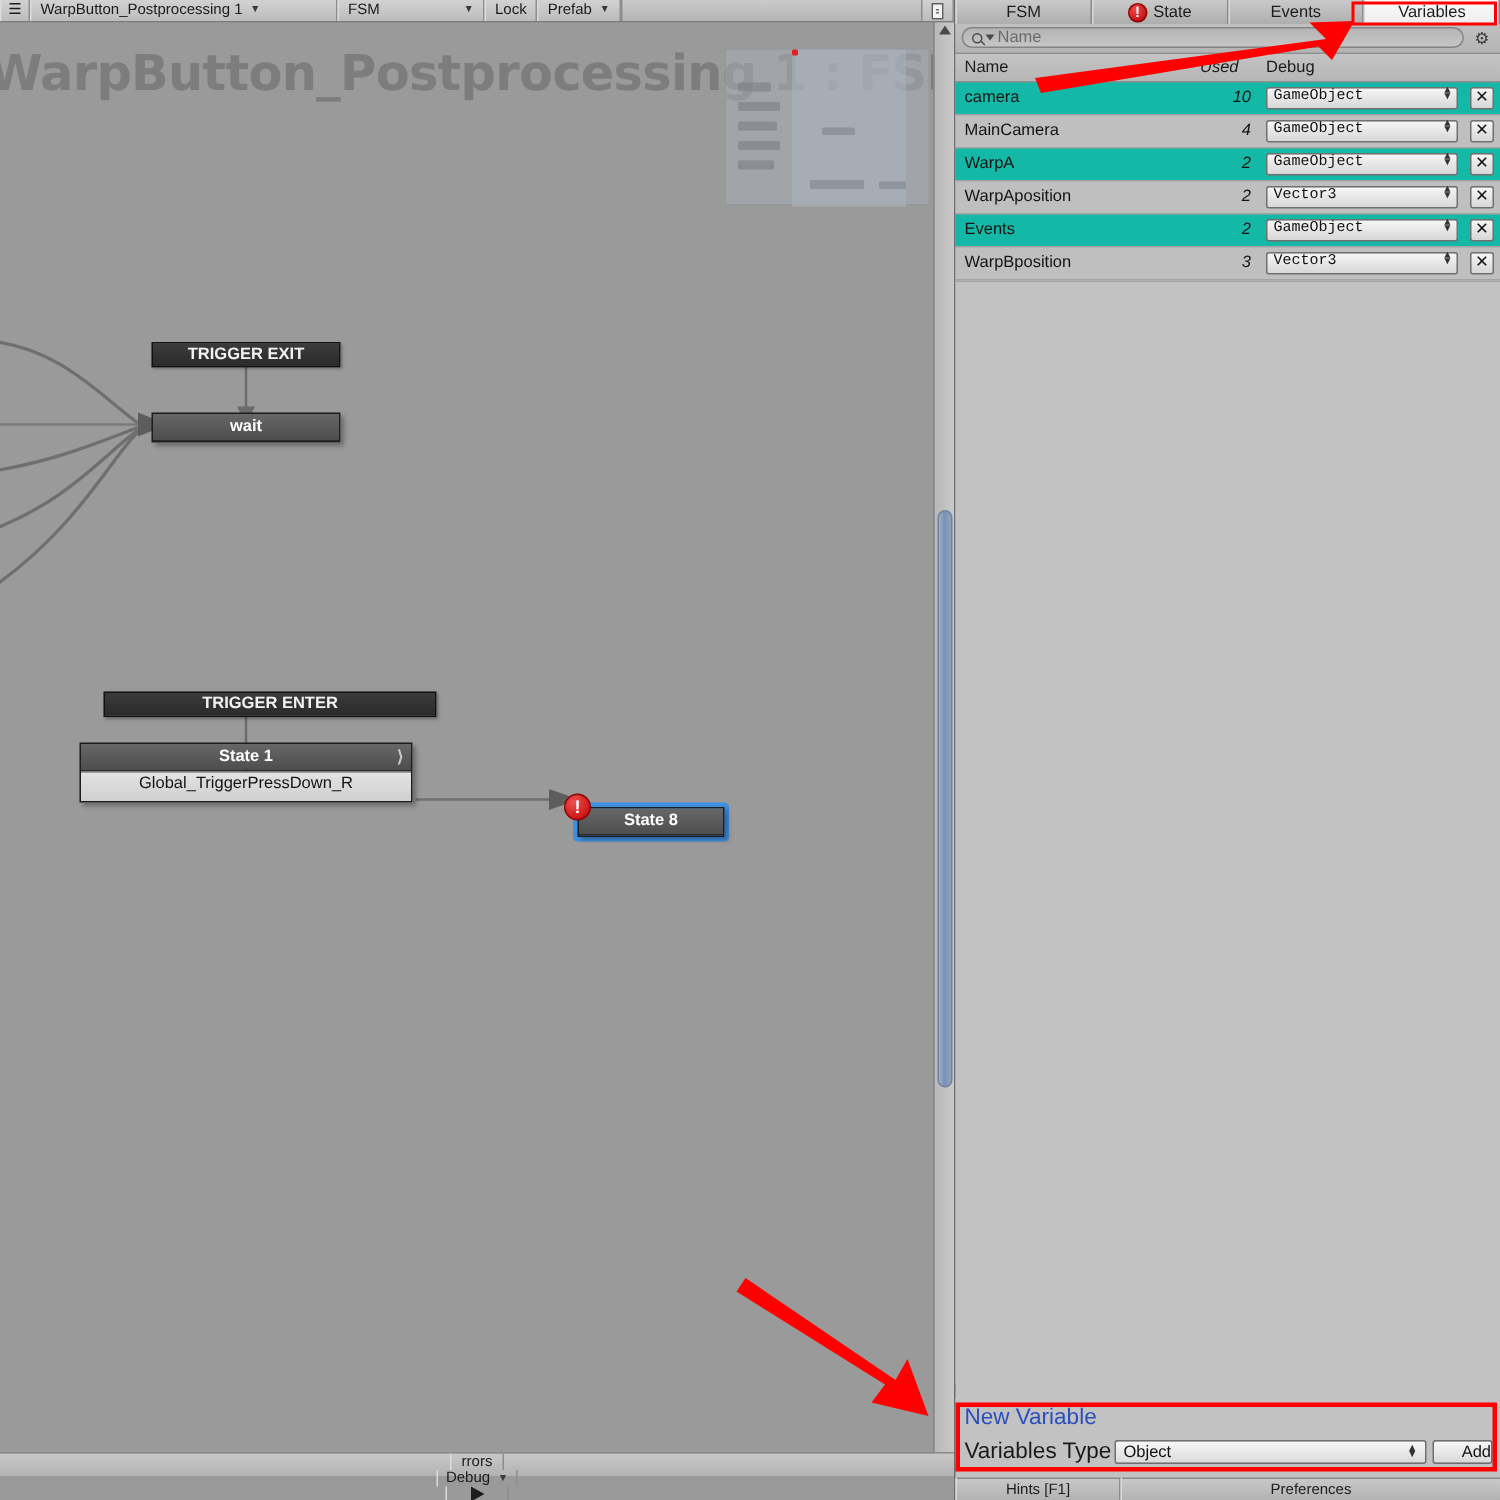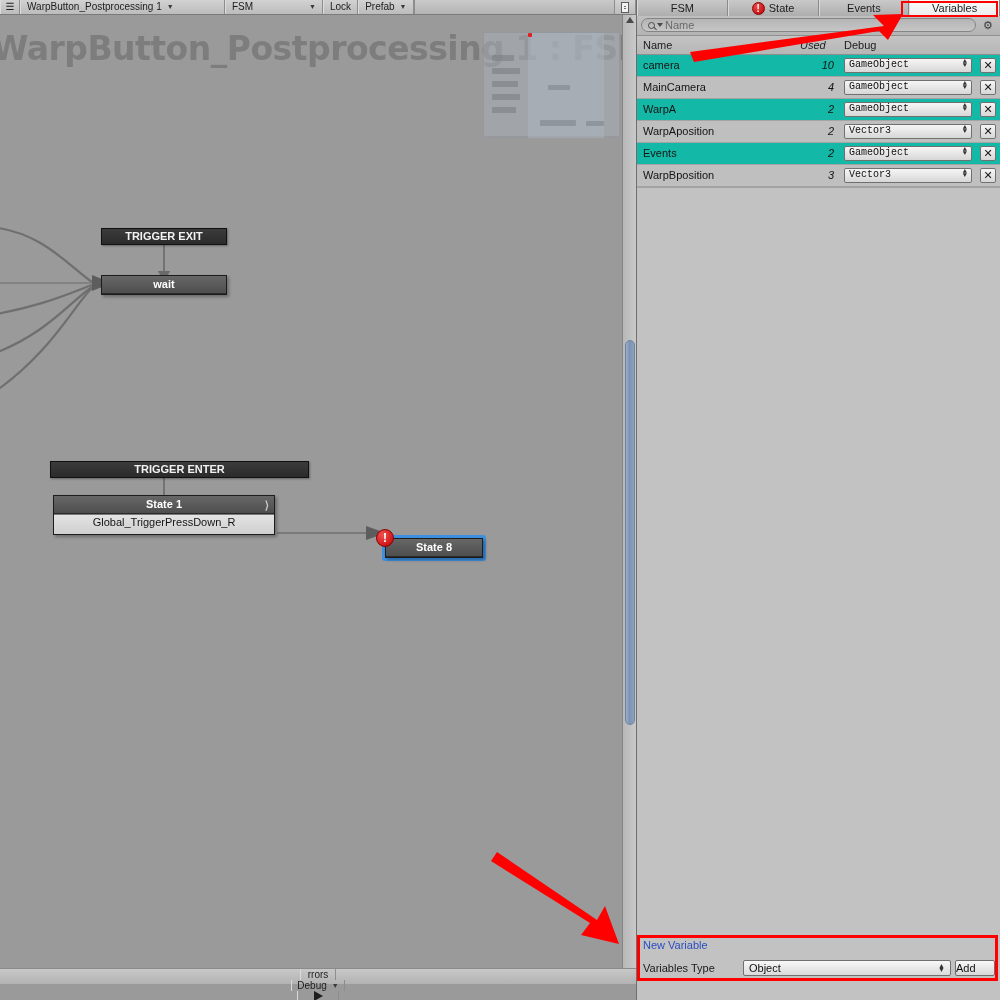--- a/index.html
+++ b/index.html
@@ -214,38 +214,38 @@
     font-size:11px; color:#161616; line-height:11px;
   }
   #var-empty { height:735px; background:#c2c2c2; border-top:1px solid #a2a2a2; }
 
   
   #newvar-panel {
     position:absolute; left:0; bottom:24px; width:364px; height:44px;
     background:#c2c2c2; padding:3px 6px 0 6px;
   }
   .nv-row { display:flex; align-items:center; height:19px; }
-  .nv-label { width:100px; font-size:11px; }
+  .nv-label { width:100px; font-size:15px; }
   .nv-label.blue { color:#2a4ec0; }
   #newvar-input {
     flex:1; height:16px; background:#fdfdfd; border:1px solid #3d6fd6;
     font-size:11px; color:#111; padding:0 3px; line-height:14px;
     display:flex; align-items:center;
   }
   #newvar-caret { width:1px; height:12px; background:#111; margin-left:1px; }
   #vartype-select {
     flex:1; height:16px; border:1px solid #707070; border-radius:2px;
     background: linear-gradient(#f8f8f8,#dadada);
     display:flex; align-items:center; justify-content:space-between;
     padding:0 5px; font-size:11px; color:#111; margin-right:4px;
   }
   #add-button {
     width:40px; height:16px; border:1px solid #6e6e6e; border-radius:2px;
     background: linear-gradient(#f8f8f8,#d8d8d8);
-    font-size:11px; text-align:left; line-height:14px; color:#111;
+    font-size:11px; text-align:right; line-height:14px; color:#111;
   }
   #right-statusbar {
     position:absolute; left:0; bottom:0; width:364px; height:15px;
     background: linear-gradient(#c8c8c8,#b2b2b2);
     border-top:1px solid #8a8a8a; display:flex; align-items:center;
   }
   #right-statusbar .sb-cell { font-size:10px; }
 
   
   .anno { position:absolute; pointer-events:none; }
@@ -331,21 +331,21 @@
       <div class="node evt-node" id="node-trigger-exit" style="left:101px; top:213px; width:126px;">
         <span>TRIGGER EXIT</span>
       </div>
 
       <div class="node state-node" id="node-wait" style="left:101px; top:260px; width:126px;">
         <div class="state-title">
           <span>wait</span>
         </div>
       </div>
 
-      <div class="node evt-node" id="node-trigger-enter" style="left:50px; top:446px; width:259px;">
+      <div class="node evt-node" id="node-trigger-enter" style="left:69px; top:446px; width:222px;">
         <span>TRIGGER ENTER</span>
       </div>
 
       <div class="node state-node" id="node-state1" style="left:53px; top:480px; width:222px;">
         <div class="state-title">
           <span>State 1</span>
           <span class="sound-glyph">⟩</span>
         </div>
         <div class="transition-row">
           <span>Global_TriggerPressDown_R</span>
@@ -559,20 +559,28 @@
               <span>▲</span>
               <span>▼</span>
             </span>
         </div>
         <div id="add-button">
           <span>Add</span>
         </div>
       </div>
     </div>
 
+    <div id="right-statusbar">
+      <div class="sb-cell" style="width:110px;">
+        <span>Hints [F1]</span>
+      </div>
+      <div class="sb-cell" style="flex:1;">
+        <span>Preferences</span>
+      </div>
+    </div>
   </div>
 
   <div class="anno" id="anno-box-variables"></div>
   <div class="anno" id="anno-box-newvar"></div>
   <svg class="anno" id="anno-arrows">
     <g fill="#ff0000">
       <path d="M690,52 L884,26 L873,15 L903,14 L888,40 L879,31 L694,62 Z"></path>
       <path d="M497,852 L597,920 L605,906 L619,944 L581,935 L590,923 L491,861 Z"></path>
     </g>
   </svg>

